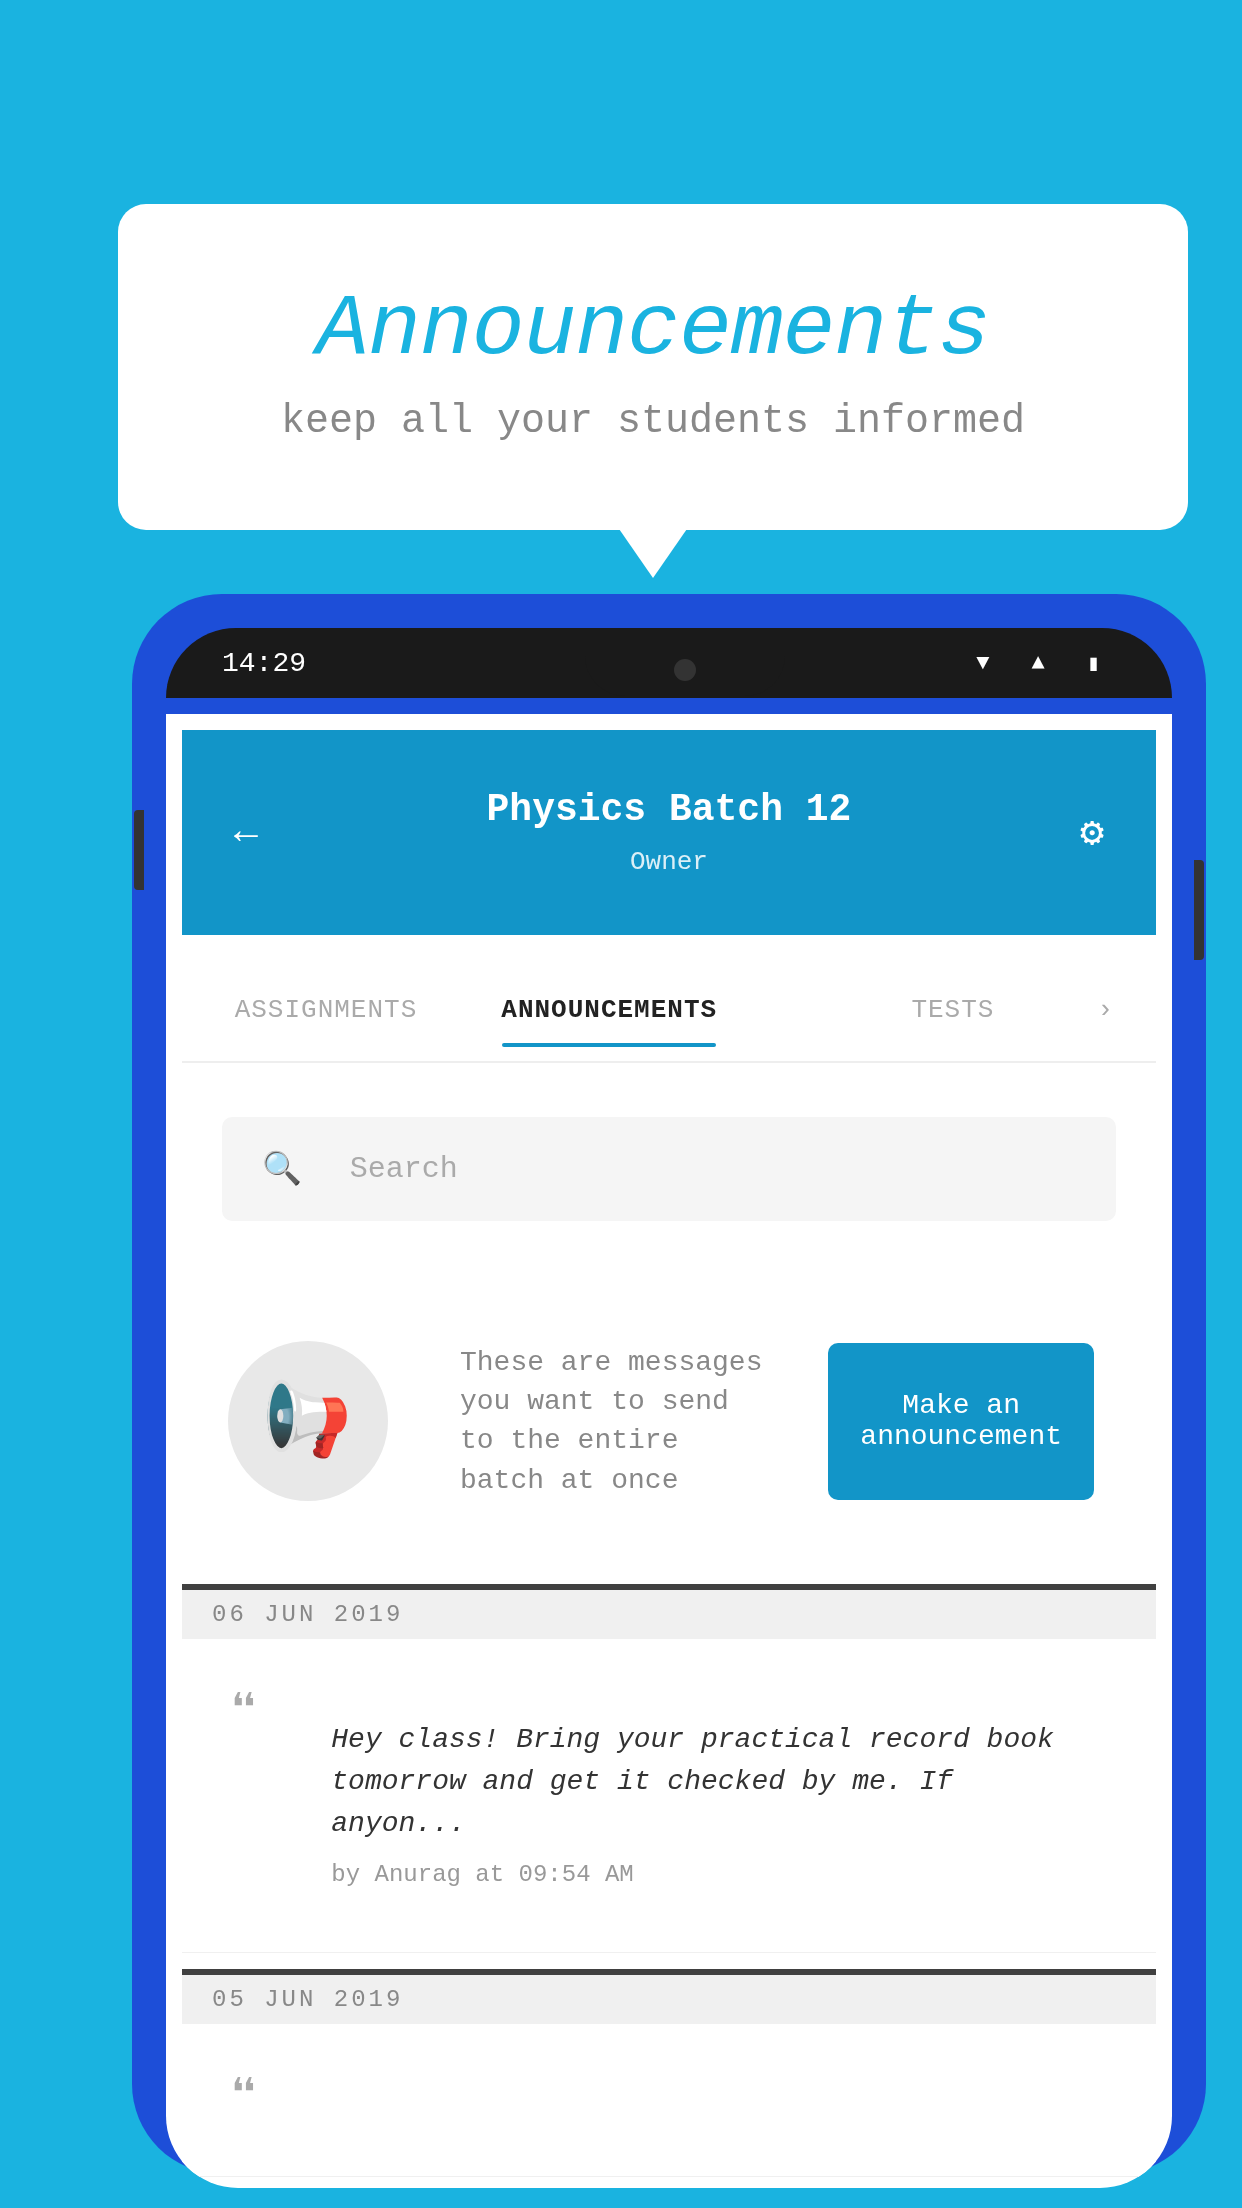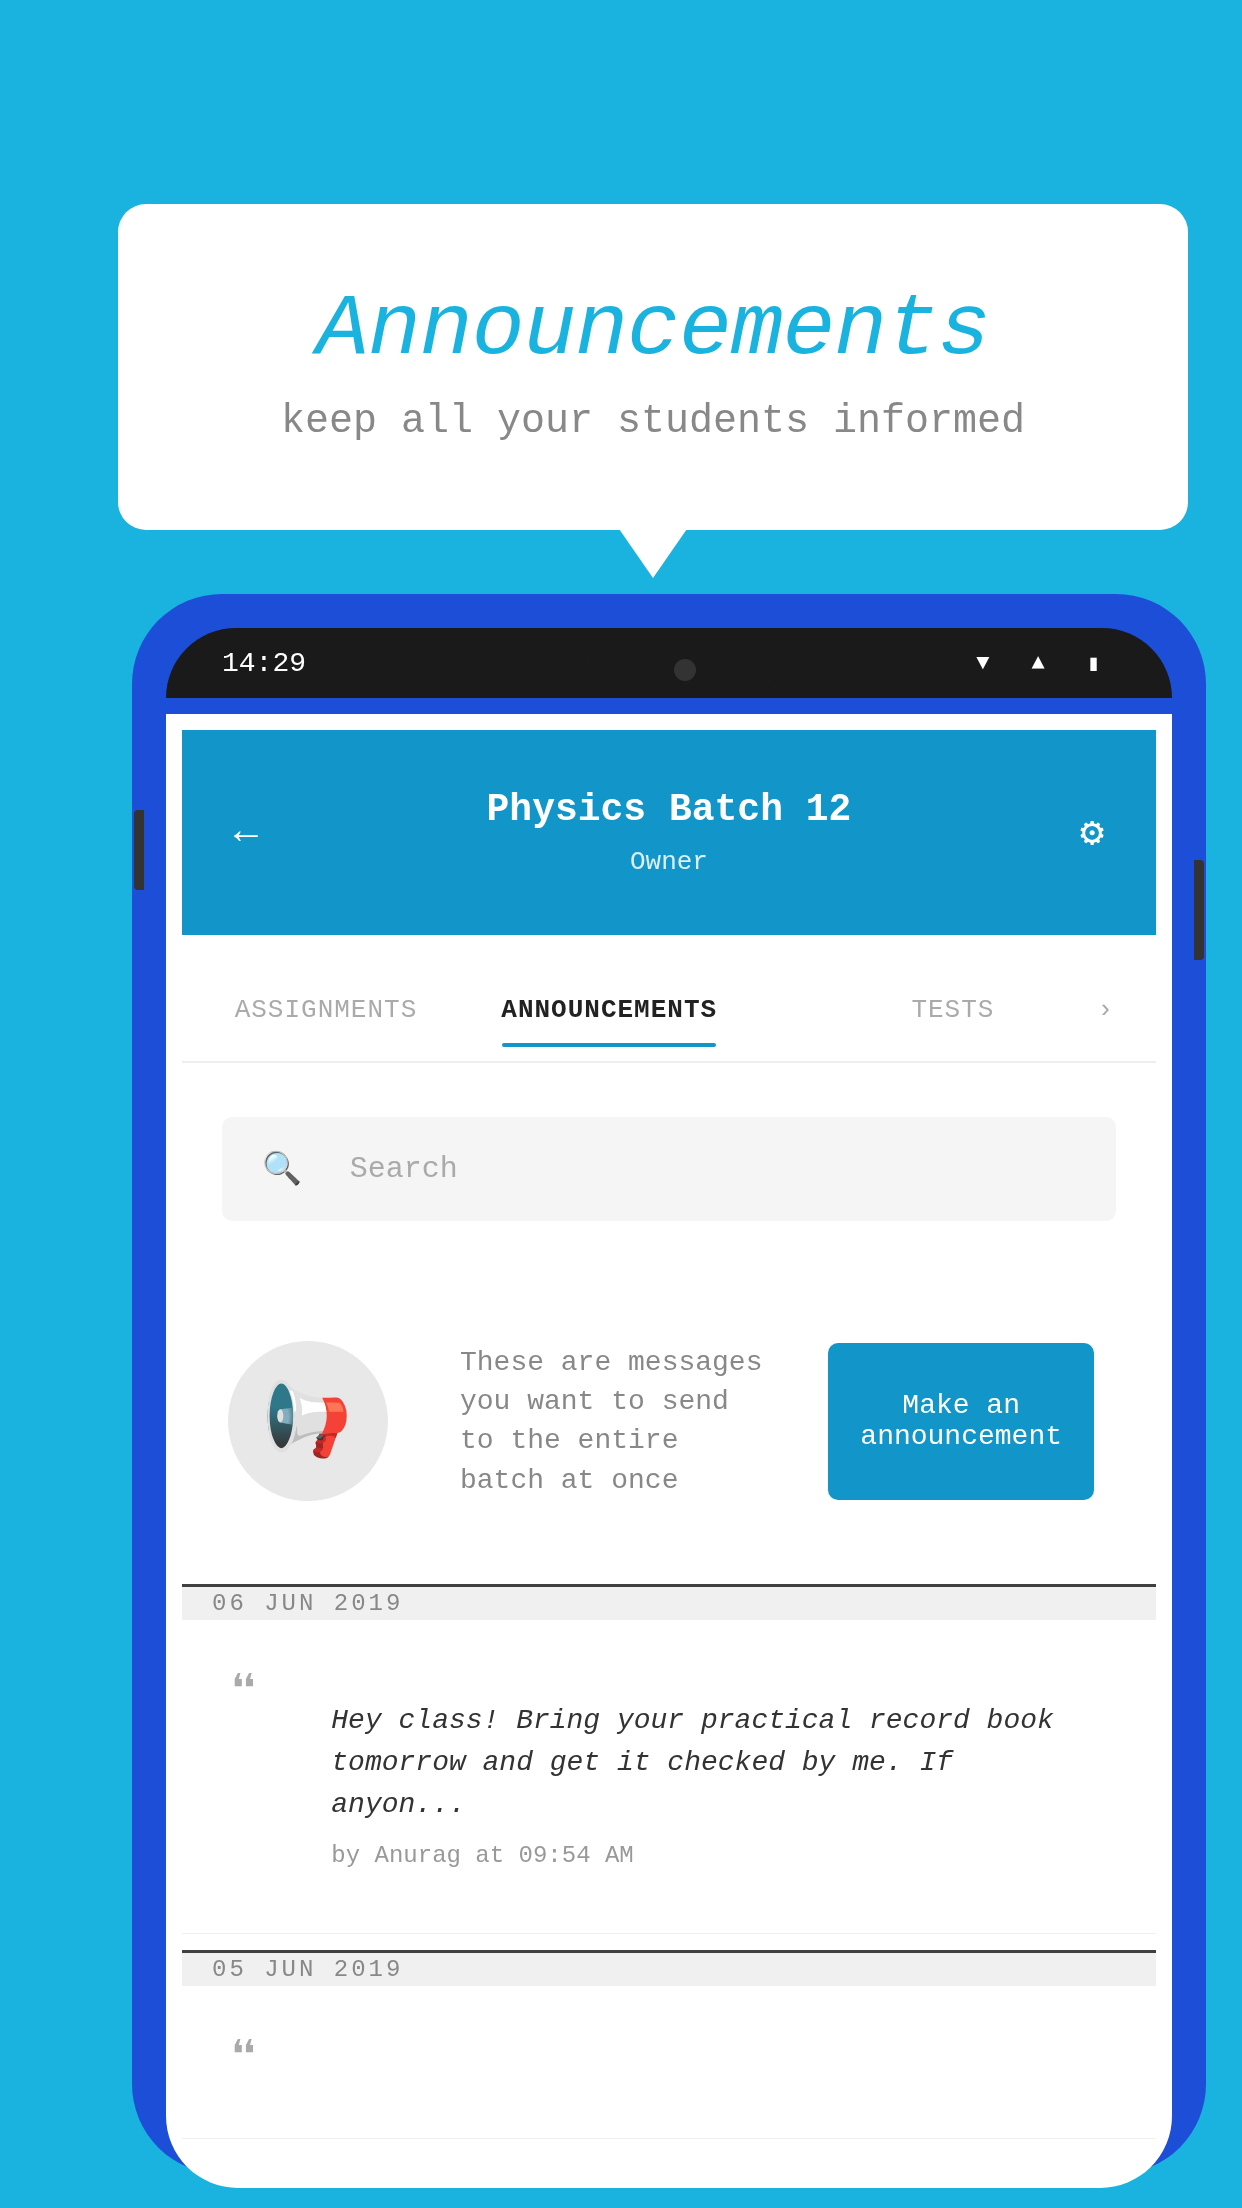--- a/index.html
+++ b/index.html
@@ -280,26 +280,26 @@
       padding: 22px 32px;
       font-size: 28px;
       font-weight: 500;
       cursor: pointer;
       text-align: center;
     }
 
     
     .date-separator {
       background: #f0f0f0;
-      padding: 3px 30px;
+      padding: 11px 30px;
       color: #888;
       font-size: 24px;
       letter-spacing: 3px;
       font-weight: 400;
-      border-top: 3px solid #404040;
+      border-top: 6px solid #404040;
     }
 
     
     .announcement-item {
       display: flex;
       align-items: flex-start;
       padding: 32px 30px;
       gap: 24px;
       background: #fff;
       border-bottom: 1px solid #f0f0f0;

